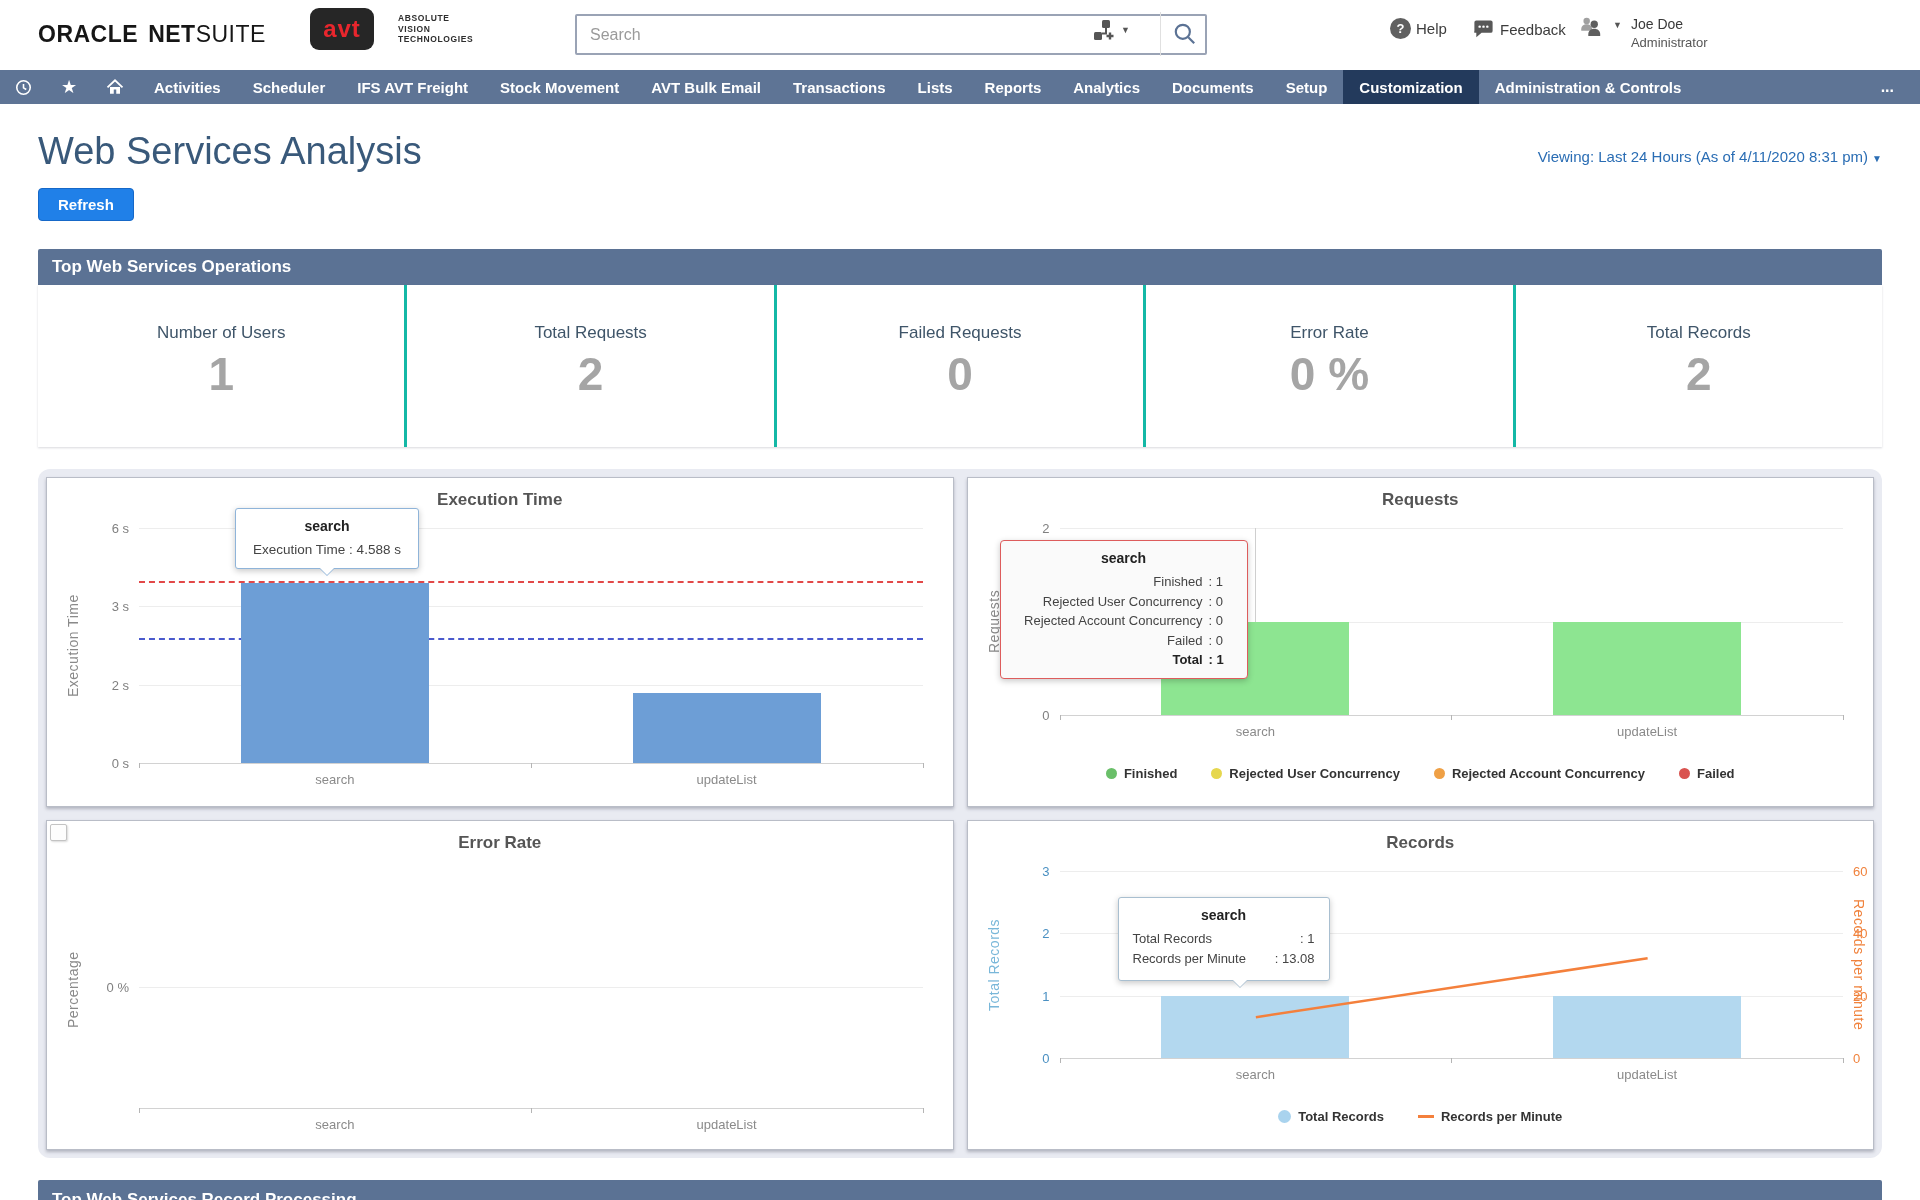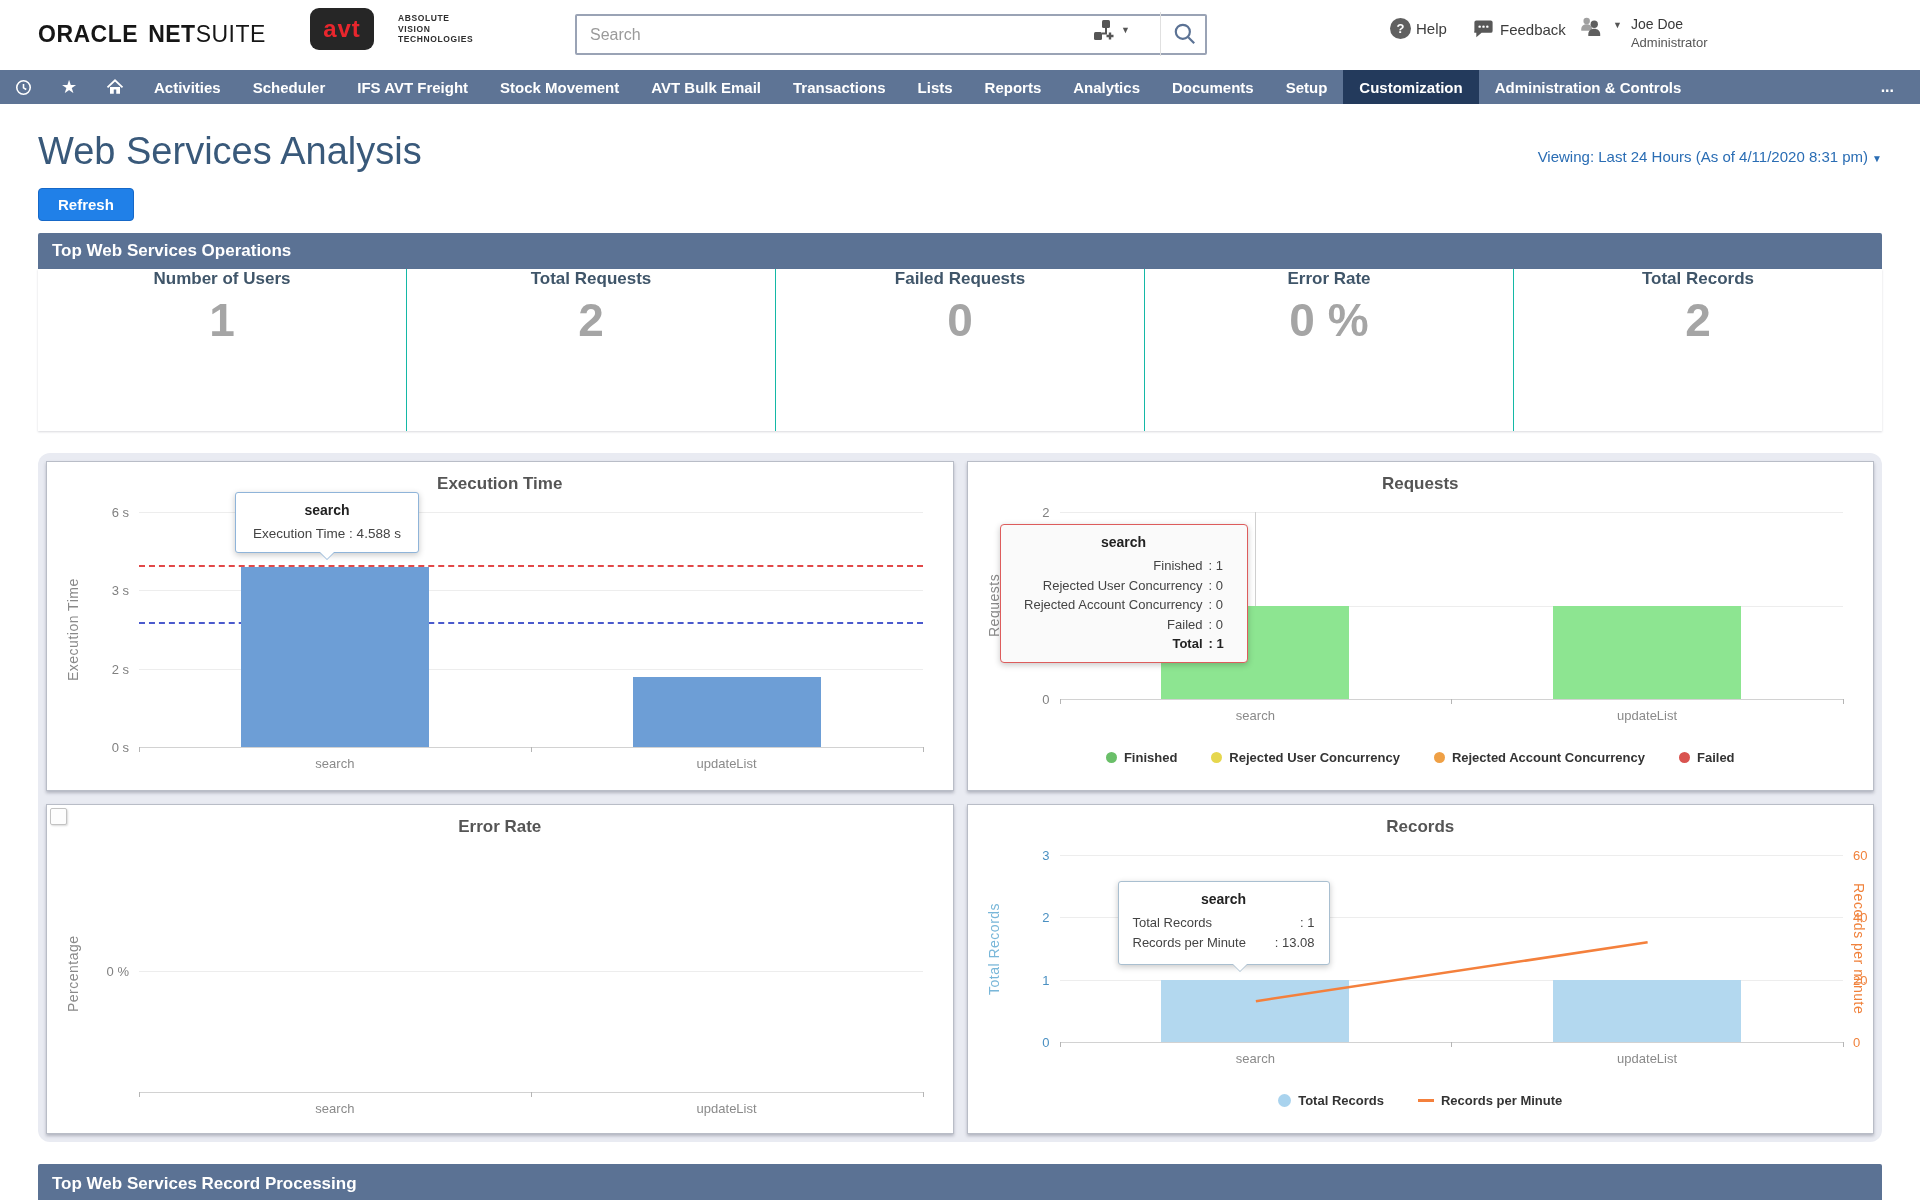--- a/index.html
+++ b/index.html
@@ -42,28 +42,28 @@
 
   
   .content { padding:0 38px; position:relative; }
   .page-title { margin-top:26px; font-size:38px; font-weight:400; color:#39597a; }
   .viewing { position:absolute; right:38px; top:18px; color:#2a6db4; font-size:15px; cursor:pointer; white-space:nowrap;text-align:center; }
   .viewing .caret { color:#2a6db4; margin-left:4px; font-size:10px; }
   .refresh-btn { margin-top:15px; background:#2080e8; border:1px solid #1668c8; border-radius:4px; color:#fff;
                  font-family:inherit; font-weight:700; font-size:15px; padding:7px 19px; cursor:pointer; }
 
   
-  .section-header { margin-top:12px; height:36px; background:#5b7294; border-radius:2px 2px 0 0; color:#fff;
+  .section-header { margin-top:28px; height:36px; background:#5b7294; border-radius:2px 2px 0 0; color:#fff;
                     font-size:17px; font-weight:700; line-height:36px; padding-left:14px; }
 
   
   .stats { display:flex; background:#fff; height:162px; box-shadow:0 1px 2px rgba(100,105,120,.25); }
   .stat { flex:1; text-align:center; position:relative; }
-  .stat + .stat { border-left:1px solid #14b8a6; }
-  .stat .lbl { font-size:17px; font-weight:700; color:#3f5569; }
+  .stat + .stat { border-left:3px solid #14b8a6; }
+  .stat .lbl { margin-top:38px; font-size:17px; font-weight:400; color:#3f5569; }
   .stat .val { margin-top:4px; font-size:46px; font-weight:600; color:#a5a5a5; }
 
   
   .charts { margin-top:22px; background:#e9ebf2; padding:8px; display:grid; grid-template-columns:1fr 1fr; gap:13px;border-radius:12px; }
   .panel { position:relative; height:330px; background:#fff; border:1px solid #b9bdc7; box-shadow:0 2px 3px rgba(110,115,130,.45); }
   .chart-title { position:absolute; top:12px; left:0; right:0; text-align:center; font-size:17px; font-weight:700; color:#555; }
   .plot { position:absolute; left:92px; right:30px; top:50px; }
   .plot.h235 { height:235px; } .plot.h187 { height:187px; } .plot.h237 { height:237px; }
   .grid { position:absolute; left:0; right:0; height:1px; background:#ededed; }
   .grid.base { background:#d2d2d2; }

